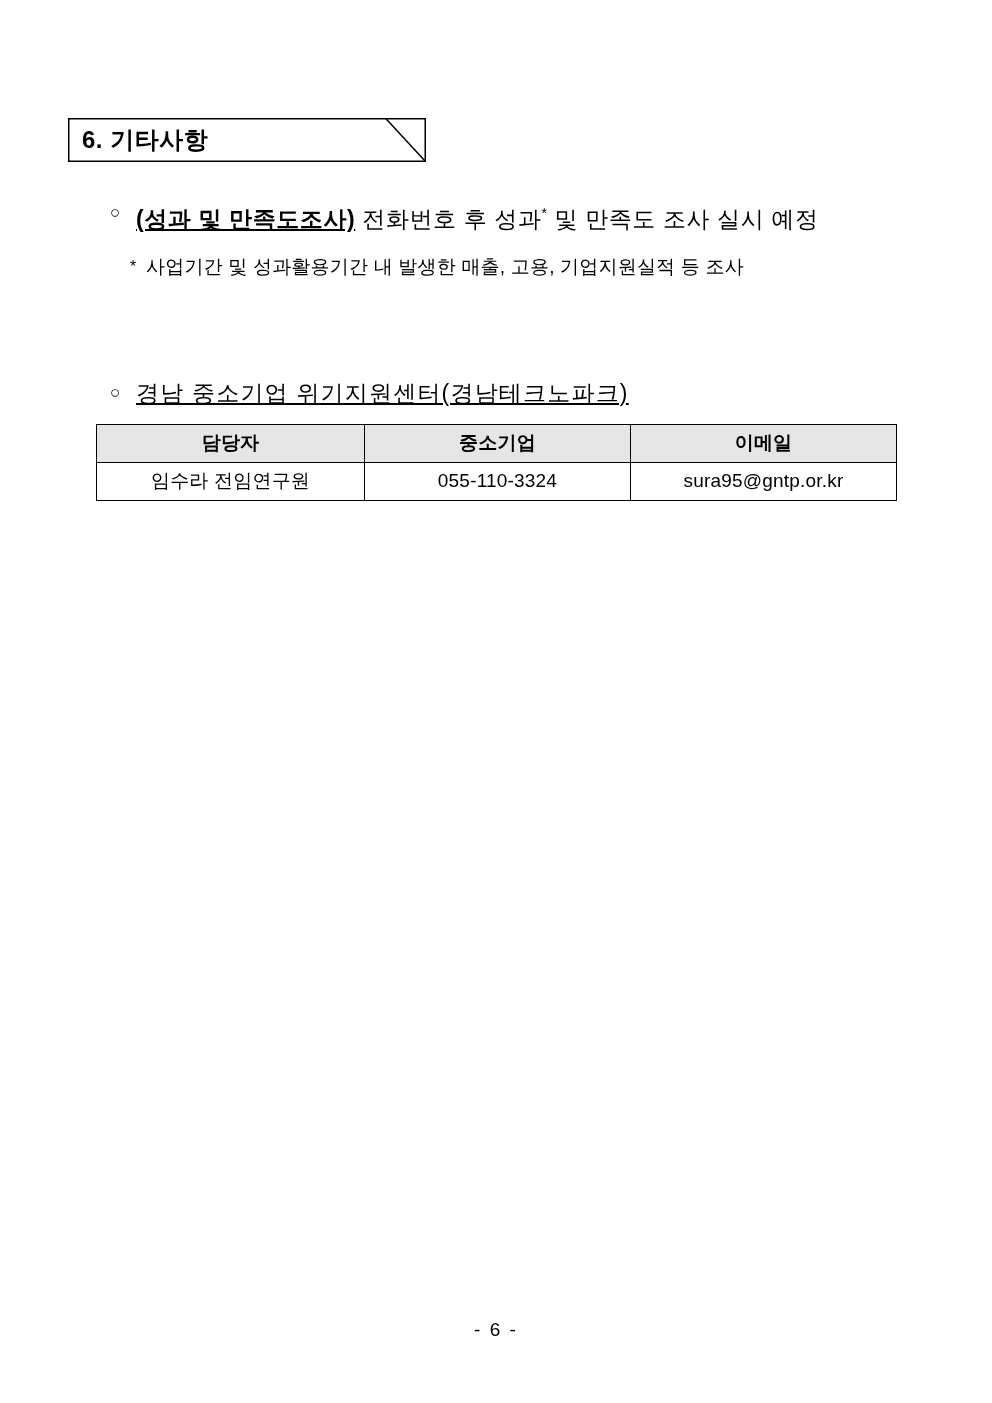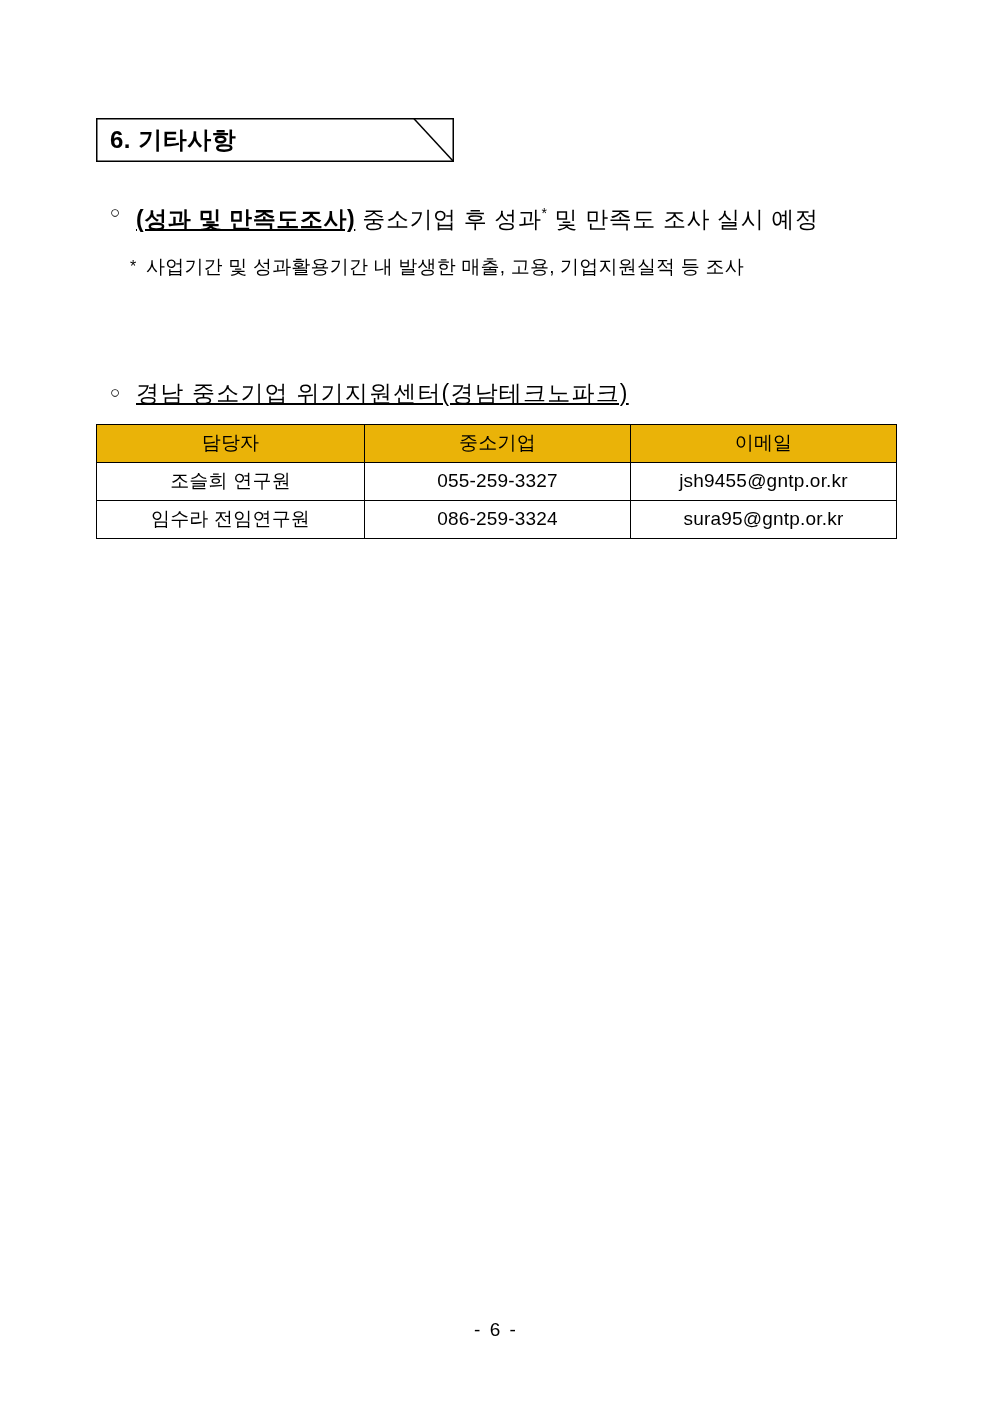--- a/index.html
+++ b/index.html
@@ -20,21 +20,21 @@
     position: relative;
     width: 992px;
     height: 1403px;
     box-sizing: border-box;
     padding: 0;
   }
 
   
   .section-head {
     position: relative;
-    margin-left: 96px;
+    margin-left: 68px;
     width: 358px;
     height: 44px;
     box-sizing: border-box;
   }
   .section-head .hd-box {
     position: absolute;
     left: 0;
     top: 0;
     width: 358px;
     height: 44px;
@@ -137,22 +137,22 @@
   table.contact-table td {
     border: 1px solid #000000;
     text-align: center;
     font-size: 19px;
     height: 33px;
     padding: 2px 4px;
     font-weight: normal;
     letter-spacing: 0.2px;
   }
   table.contact-table thead th {
-    font-weight: normal;
-    background: #eab308;
+    font-weight: bold;
+    background: #e5e5e5;
   }
   table.contact-table col.c1 { width: 268px; }
   table.contact-table col.c2 { width: 266px; }
   table.contact-table col.c3 { width: 266px; }
 
   
   .gap-a { height: 118px; }
   .gap-b { height: 64px; }
 
   .page-footer {
@@ -178,21 +178,21 @@
         <path d="M0.75,0.75 L357.25,0.75 L357.25,43.25 L0.75,43.25 Z" fill="none" stroke="#000000" stroke-width="1.5"></path>
         <path d="M318,0.75 L357.25,43.25" fill="none" stroke="#000000" stroke-width="1.5"></path>
       </svg>
     </div>
     <div class="hd-text">6. 기타사항</div>
   </div>
 
   <div class="bullet-row">
     <span class="bullet-mark">○</span>
     <span class="bullet-text">
-      <span class="b">(성과 및 만족도조사)</span><span> 중소기업 후 성과</span><sup>*</sup><span> 및 만족도 조사 실시 예정</span>
+      <span class="b">(성과 및 만족도조사)</span><span> 전화번호 후 성과</span><sup>*</sup><span> 및 만족도 조사 실시 예정</span>
     </span>
   </div>
 
   <div class="note-row">
     <span class="note-mark">*</span>
     <span class="note-text">사업기간 및 성과활용기간 내 발생한 매출, 고용, 기업지원실적 등 조사</span>
   </div>
 
   <div class="gap-b"></div>
 
@@ -211,27 +211,22 @@
       </colgroup>
       <thead>
         <tr>
           <th>담당자</th>
           <th>중소기업</th>
           <th>이메일</th>
         </tr>
       </thead>
       <tbody>
         <tr>
-          <td>조슬희 연구원</td>
-          <td>055-259-3327</td>
-          <td>jsh9455@gntp.or.kr</td>
-        </tr>
-        <tr>
           <td>임수라 전임연구원</td>
-          <td>086-259-3324</td>
+          <td>055-110-3324</td>
           <td>sura95@gntp.or.kr</td>
         </tr>
       </tbody>
     </table>
   </div>
 
   <div class="page-footer">- 6 -</div>
 
 </div>
 

